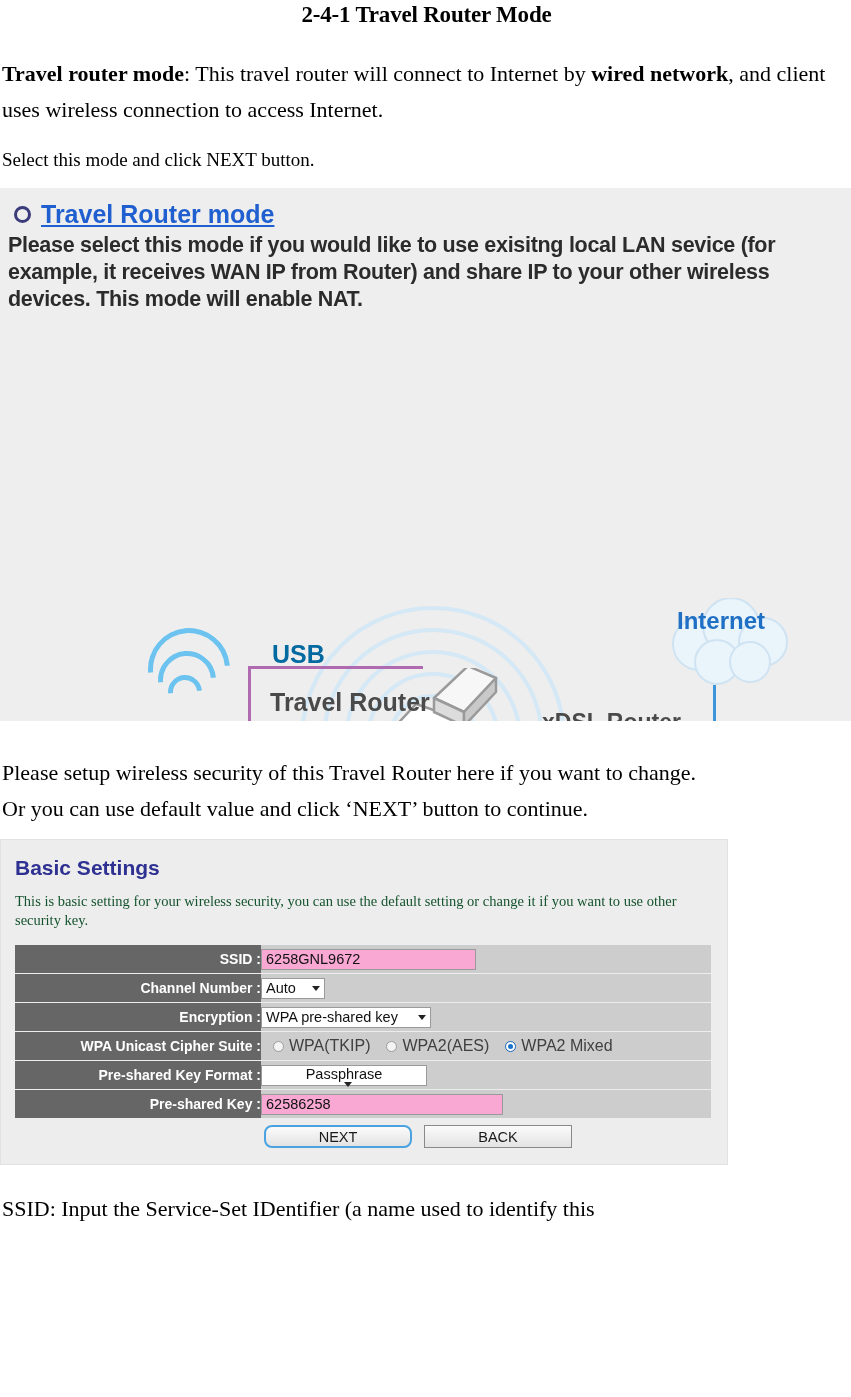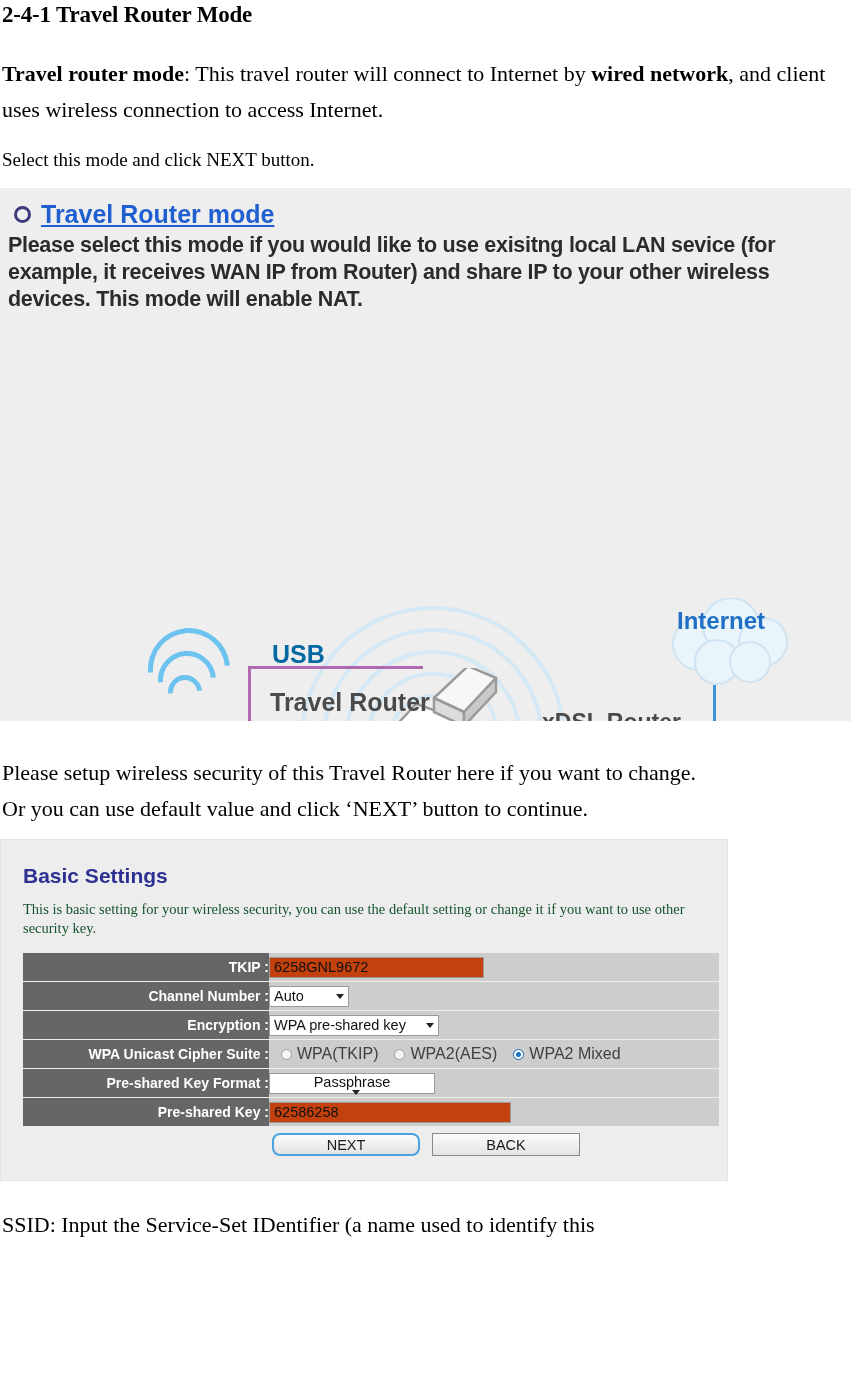--- a/index.html
+++ b/index.html
@@ -17,20 +17,21 @@
   .page { width: 851px; position: relative; }
 
   
   h1.doc-heading {
     font-family: "Liberation Serif", serif;
     font-weight: bold;
     font-size: 23px;
     margin: 0;
     padding: 2px 0 0 2px;
     letter-spacing: -0.2px;
+    text-align: center;
   }
   p.para {
     font-family: "Liberation Serif", serif;
     font-size: 22px;
     line-height: 36px;
     margin: 0;
     padding: 0 0 0 2px;
   }
   p.para.small {
     font-size: 19px;
@@ -130,21 +131,21 @@
   .tr-body { position: absolute; left: 318px; top: 480px; }
   
   .cloud { position: absolute; left: 655px; top: 410px; }
 
   
   .settings-panel {
     width: 728px;
     background: #ededed;
     border: 1px solid #e2e2e2;
     box-sizing: border-box;
-    padding: 8px;
+    padding: 0;
     font-family: "Liberation Sans", sans-serif;
   }
   .panel-title {
     color: #2e3192;
     font-size: 21px;
     font-weight: bold;
     padding: 16px 0 0 14px;
     margin: 0;
   }
   .panel-desc {
@@ -174,21 +175,21 @@
     padding: 0 8px 0 0;
     height: 28px;
     white-space: nowrap;
   }
   td.val {
     background: #cdcdcd;
     height: 28px;
     padding-left: 4px;
   }
   .txt-input {
-    background: #c2410c;
+    background: #f9a8d4;
     border: 1px solid #9a9a9a;
     height: 21px;
     font-family: "Liberation Sans", sans-serif;
     font-size: 14.5px;
     color: #111;
     padding: 0 4px;
     box-sizing: border-box;
     display: inline-flex;
     align-items: center;
   }
@@ -200,21 +201,21 @@
     height: 21px;
     font-family: "Liberation Sans", sans-serif;
     font-size: 14.5px;
     color: #111;
     padding: 0 4px;
     box-sizing: border-box;
     display: inline-flex;
     align-items: center;
     justify-content: space-between;
   }
-  .w-auto { width: 80px; }
+  .w-auto { width: 64px; }
   .w-enc  { width: 170px; }
   .w-fmt  { width: 166px; flex-direction: column; }
   .caret {
     width: 0; height: 0;
     border-left: 4px solid transparent;
     border-right: 4px solid transparent;
     border-top: 5px solid #222;
     margin-left: 8px;
   }
   .radio-group { display: flex; align-items: center; gap: 16px; padding-left: 12px; }
@@ -350,21 +351,21 @@
 
   <div style="height:12px"></div>
 
   <div class="settings-panel">
     <div class="panel-title">Basic Settings</div>
     <div class="panel-desc">This is basic setting for your wireless security, you can use the default setting or change it if you want to use other security key.</div>
 
     <table class="form">
       <tbody>
           <tr>
-        <td class="lab">TKIP :</td>
+        <td class="lab">SSID :</td>
         <td class="val">
           <div class="txt-input w-ssid">6258GNL9672</div>
         </td>
       </tr>
       <tr>
         <td class="lab">Channel Number :</td>
         <td class="val">
           <div class="sel w-auto">
             <span>Auto</span>
             <span class="caret"></span>

